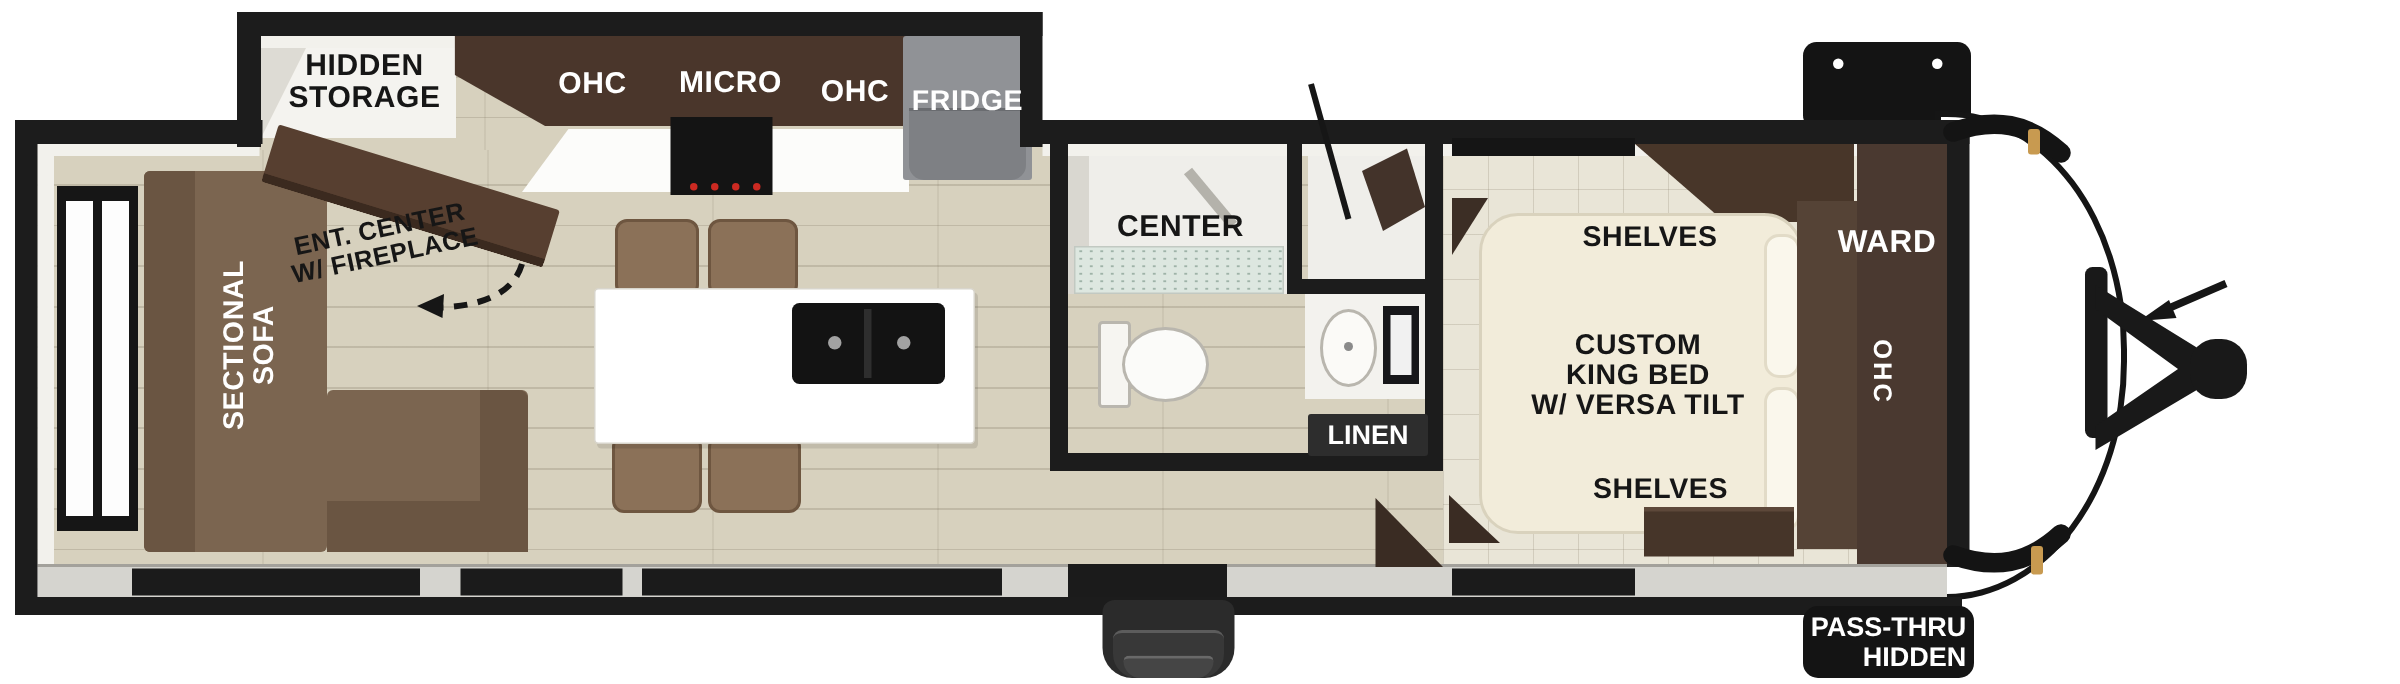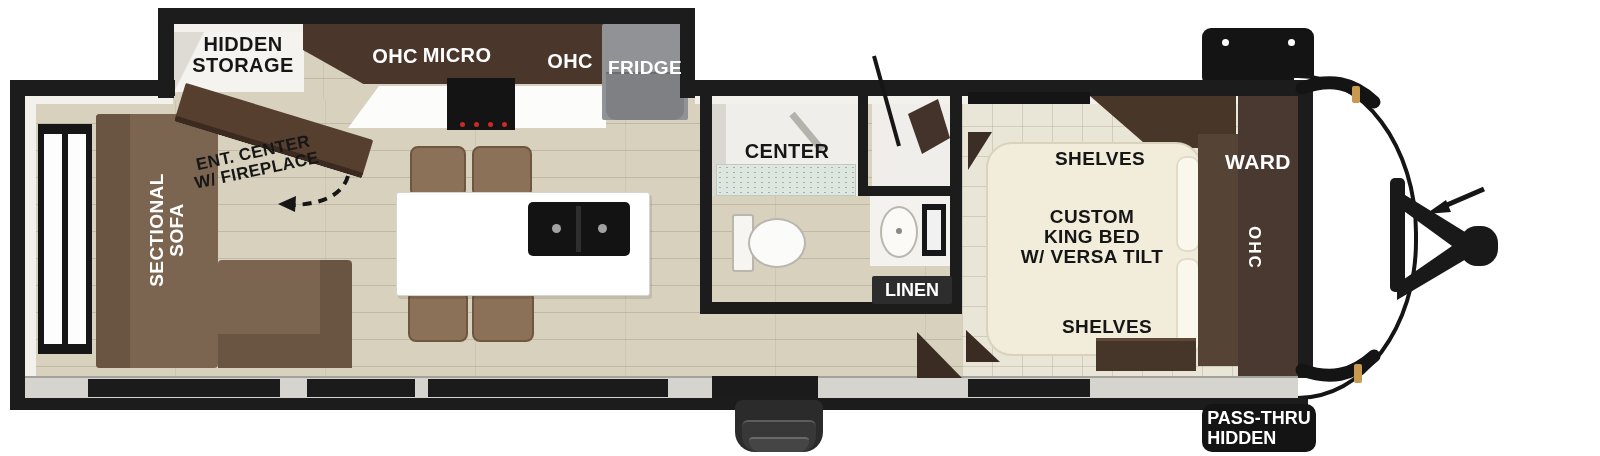--- a/index.html
+++ b/index.html
@@ -11,21 +11,21 @@
   .floor-main{position:absolute;background:#d7d1be;z-index:1;
     background-image:repeating-linear-gradient(180deg, rgba(110,100,80,.22) 0 1px, transparent 1px 27px),
                      repeating-linear-gradient(90deg, rgba(110,100,80,.10) 0 1px, transparent 1px 150px);}
   .floor-tile{position:absolute;background:#e9e5d7;z-index:1;
     background-image:repeating-linear-gradient(180deg, rgba(140,130,110,.25) 0 1px, transparent 1px 30px),
                      repeating-linear-gradient(90deg, rgba(140,130,110,.25) 0 1px, transparent 1px 30px);}
   .label{position:absolute;font-weight:bold;color:#161616;white-space:pre-line;text-align:center;
          line-height:1.06;letter-spacing:.4px;display:flex;align-items:center;justify-content:center;z-index:7;}
   .light{color:#ffffff;}.z1{z-index:1}.z2{z-index:2}.z3{z-index:3}.z5{z-index:5}.z6{z-index:6}
   .badge{position:absolute;background:#141414;color:#fff;border-radius:10px;display:flex;align-items:center;
-         justify-content:center;font-weight:bold;white-space:pre-line;text-align:left;line-height:1.12;z-index:7;}
+         justify-content:center;font-weight:bold;white-space:pre-line;text-align:right;line-height:1.12;z-index:7;}
   svg.overlay{position:absolute;left:0;top:0;z-index:6;pointer-events:none;}
 </style>
 </head>
 <body>
 
 <div id="plan">
 
   <div class="a z2" style="left:1290px;top:74px;width:120px;height:318px;background:#fff;border:4px solid #151515;
               border-radius:0 120px 120px 0 / 0 159px 159px 0;"></div>
 
@@ -91,21 +91,21 @@
   <div class="label" style="left:180px;top:138px;width:150px;height:48px;font-size:17px;transform:rotate(-12deg);">ENT. CENTER
 W/ FIREPLACE</div>
   <div class="label" style="left:177px;top:32px;width:132px;height:46px;font-size:20px;">HIDDEN
 STORAGE</div>
 
   <div class="a z3" style="left:348px;top:86px;width:258px;height:42px;background:#fcfcfa;
               clip-path:polygon(12% 0,100% 0,100% 100%,0 100%);"></div>
   <div class="a z3" style="left:303px;top:22px;width:302px;height:62px;background:#4a362b;
               clip-path:polygon(0 0,100% 0,100% 100%,20% 100%,0 45%);"></div>
   <div class="label light" style="left:365px;top:46px;width:60px;height:22px;font-size:20px;">OHC</div>
-  <div class="label light" style="left:426px;top:45px;width:62px;height:22px;font-size:20px;">MICRO</div>
+  <div class="label light" style="left:456px;top:45px;width:62px;height:22px;font-size:20px;">MICRO</div>
   <div class="label light" style="left:540px;top:51px;width:60px;height:22px;font-size:20px;">OHC</div>
   <div class="a z3" style="left:447px;top:78px;width:68px;height:52px;background:#141414;">
     <div class="a" style="left:13px;top:44px;width:5px;height:5px;background:#cc2a22;border-radius:50%;"></div>
     <div class="a" style="left:27px;top:44px;width:5px;height:5px;background:#cc2a22;border-radius:50%;"></div>
     <div class="a" style="left:41px;top:44px;width:5px;height:5px;background:#cc2a22;border-radius:50%;"></div>
     <div class="a" style="left:55px;top:44px;width:5px;height:5px;background:#cc2a22;border-radius:50%;"></div>
   </div>
   <div class="a z3" style="left:602px;top:24px;width:86px;height:96px;background:#909296;border-radius:2px;">
     <div class="a" style="left:4px;top:48px;width:78px;height:46px;background:#7e8084;border-top:2px solid #6a6c70;border-radius:0 0 10px 10px;"></div>
   </div>
@@ -144,21 +144,21 @@
   <div class="badge" style="left:872px;top:276px;width:80px;height:28px;font-size:18px;border-radius:2px;background:#2d2d2d;">LINEN</div>
 
   <div class="a z3" style="left:1090px;top:96px;width:146px;height:52px;background:#483629;
               clip-path:polygon(0 0,100% 0,100% 100%,41% 100%);"></div>
   <div class="label light" style="left:1210px;top:106px;width:96px;height:24px;font-size:21px;margin-top:44px;">WARD</div>
 
   <div class="a z3" style="left:986px;top:142px;width:212px;height:210px;background:#f2ecda;border:2px solid #d9d2bd;border-radius:26px;"></div>
   <div class="a z3" style="left:1176px;top:156px;width:20px;height:92px;background:#faf7ec;border:2px solid #e2dbc7;border-radius:10px;"></div>
   <div class="a z3" style="left:1176px;top:258px;width:20px;height:92px;background:#faf7ec;border:2px solid #e2dbc7;border-radius:10px;"></div>
   <div class="label" style="left:1032px;top:148px;width:136px;height:22px;font-size:19px;">SHELVES</div>
-  <div class="label" style="left:1002px;top:202px;width:180px;height:70px;font-size:19px;">CUSTOM
+  <div class="label" style="left:1002px;top:216px;width:180px;height:70px;font-size:19px;">CUSTOM
 KING BED
 W/ VERSA TILT</div>
   <div class="label" style="left:1039px;top:316px;width:136px;height:22px;font-size:19px;">SHELVES</div>
 
   <div class="a z3" style="left:1198px;top:134px;width:40px;height:232px;background:#554336;"></div>
   <div class="a z3" style="left:1238px;top:92px;width:60px;height:284px;background:#4a3930;"></div>
   <div class="label light" style="left:1228px;top:214px;width:52px;height:68px;font-size:17px;letter-spacing:2px;transform:rotate(90deg);">OHC</div>
   <div class="a z3" style="left:1096px;top:338px;width:100px;height:30px;background:#463529;border-top:3px solid #5d483a;"></div>
 
   <div class="badge" style="left:1202px;top:404px;width:114px;height:48px;font-size:18px;">PASS-THRU

